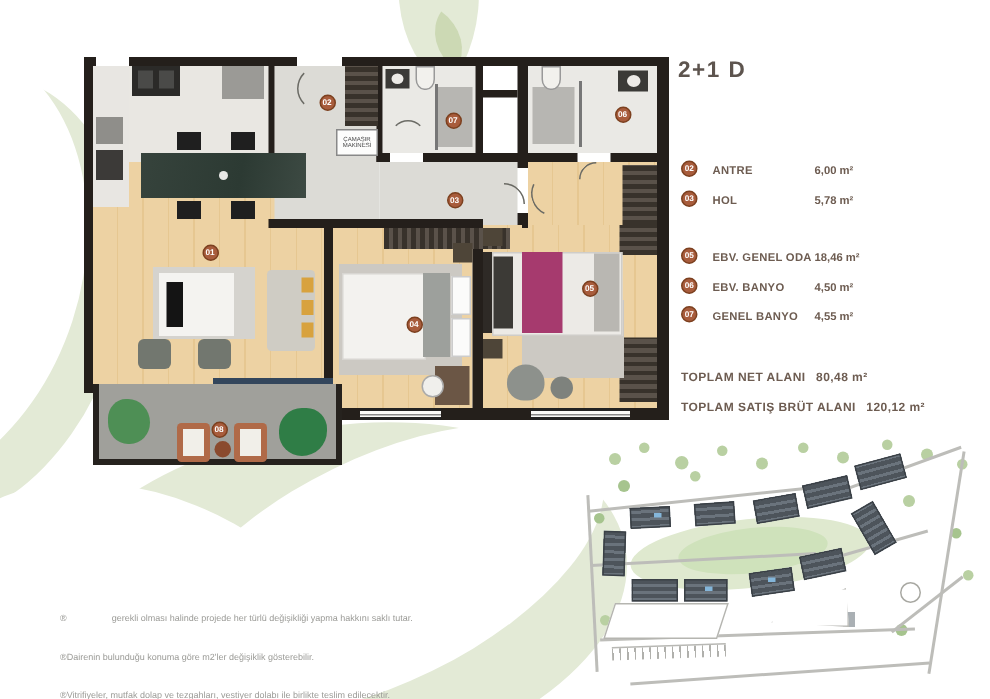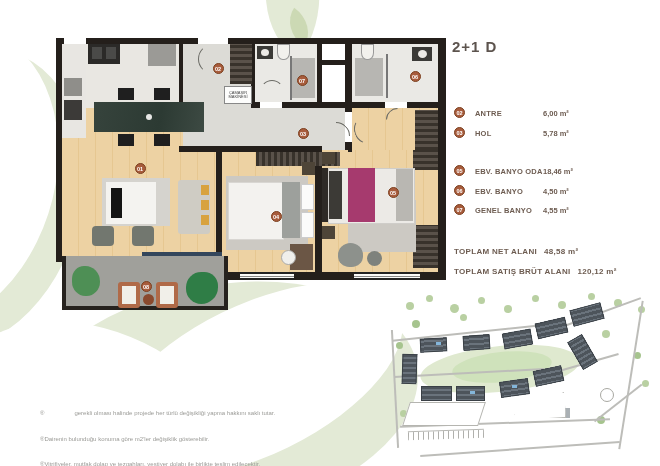--- a/index.html
+++ b/index.html
@@ -201,36 +201,36 @@
       <span class="llabel">ANTRE</span>
       <span class="lvalue">6,00 m²</span>
     </div>
     <div class="lrow" style="top:89px">
       <span class="lnum">03</span>
       <span class="llabel">HOL</span>
       <span class="lvalue">5,78 m²</span>
     </div>
     <div class="lrow" style="top:127px">
       <span class="lnum">05</span>
-      <span class="llabel">EBV. BANYO ODA</span>
+      <span class="llabel">EBV. GENEL ODA</span>
       <span class="lvalue">18,46 m²</span>
     </div>
     <div class="lrow" style="top:147px">
       <span class="lnum">06</span>
       <span class="llabel">EBV. BANYO</span>
       <span class="lvalue">4,50 m²</span>
     </div>
     <div class="lrow" style="top:166px">
       <span class="lnum">07</span>
       <span class="llabel">GENEL BANYO</span>
       <span class="lvalue">4,55 m²</span>
     </div>
 
     <div class="ltotal" style="top:209px">
-      <span>TOPLAM NET ALANI</span><span>48,58 m²</span>
+      <span>TOPLAM NET ALANI</span><span>80,48 m²</span>
     </div>
     <div class="ltotal" style="top:229px">
       <span>TOPLAM SATIŞ BRÜT ALANI</span><span>120,12 m²</span>
     </div>
   </div>
 
   <div class="site">
 
     <div class="abs" style="left:28px;top:56px;width:160px;height:46px;border-radius:50%;background:#dfe9cf;transform:rotate(-6deg)"></div>
     <div class="abs" style="left:60px;top:62px;width:100px;height:30px;border-radius:50%;background:#cfe2bb;transform:rotate(-6deg)"></div>

